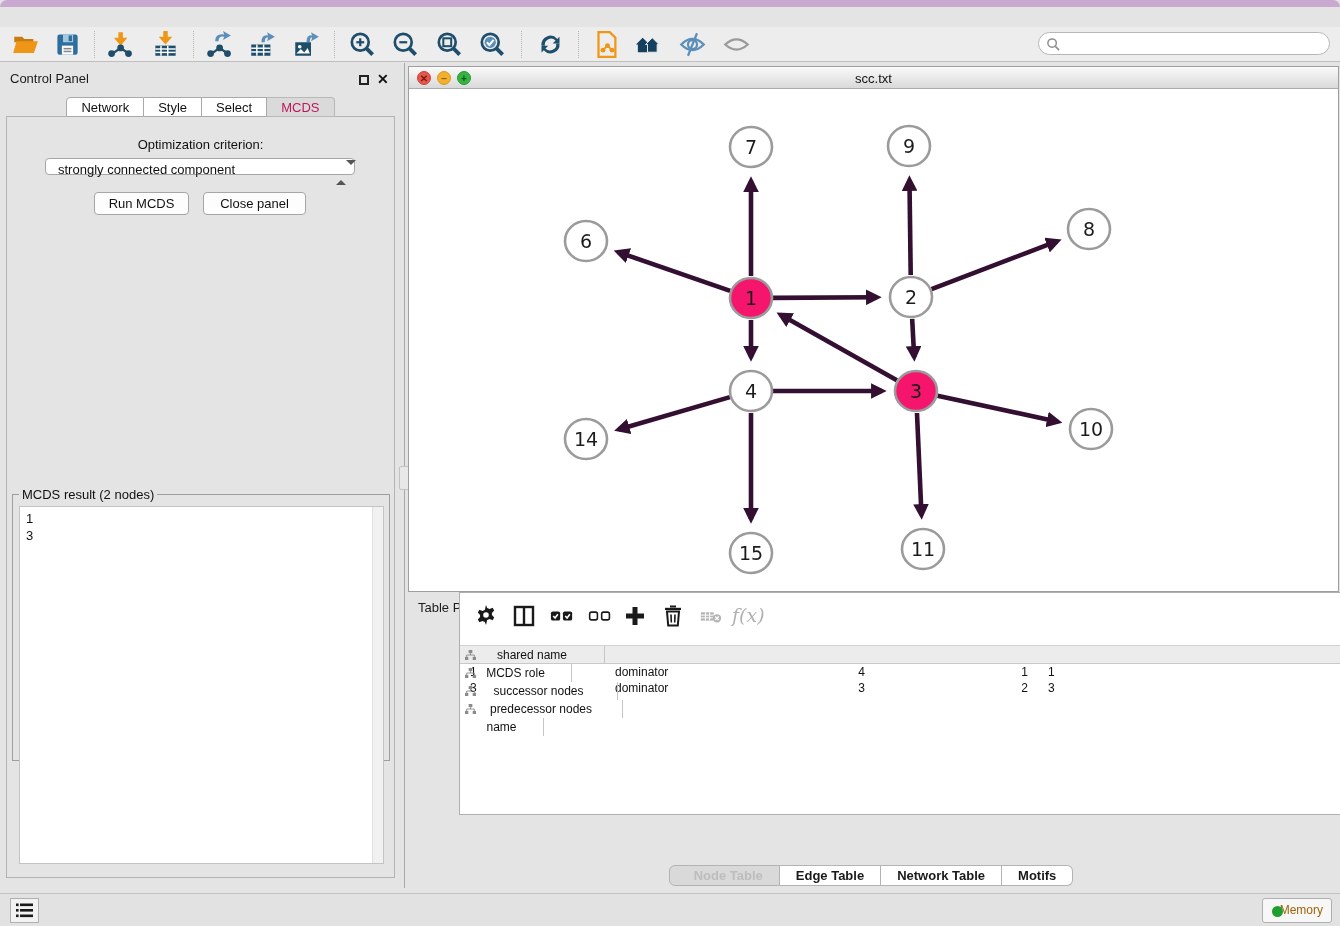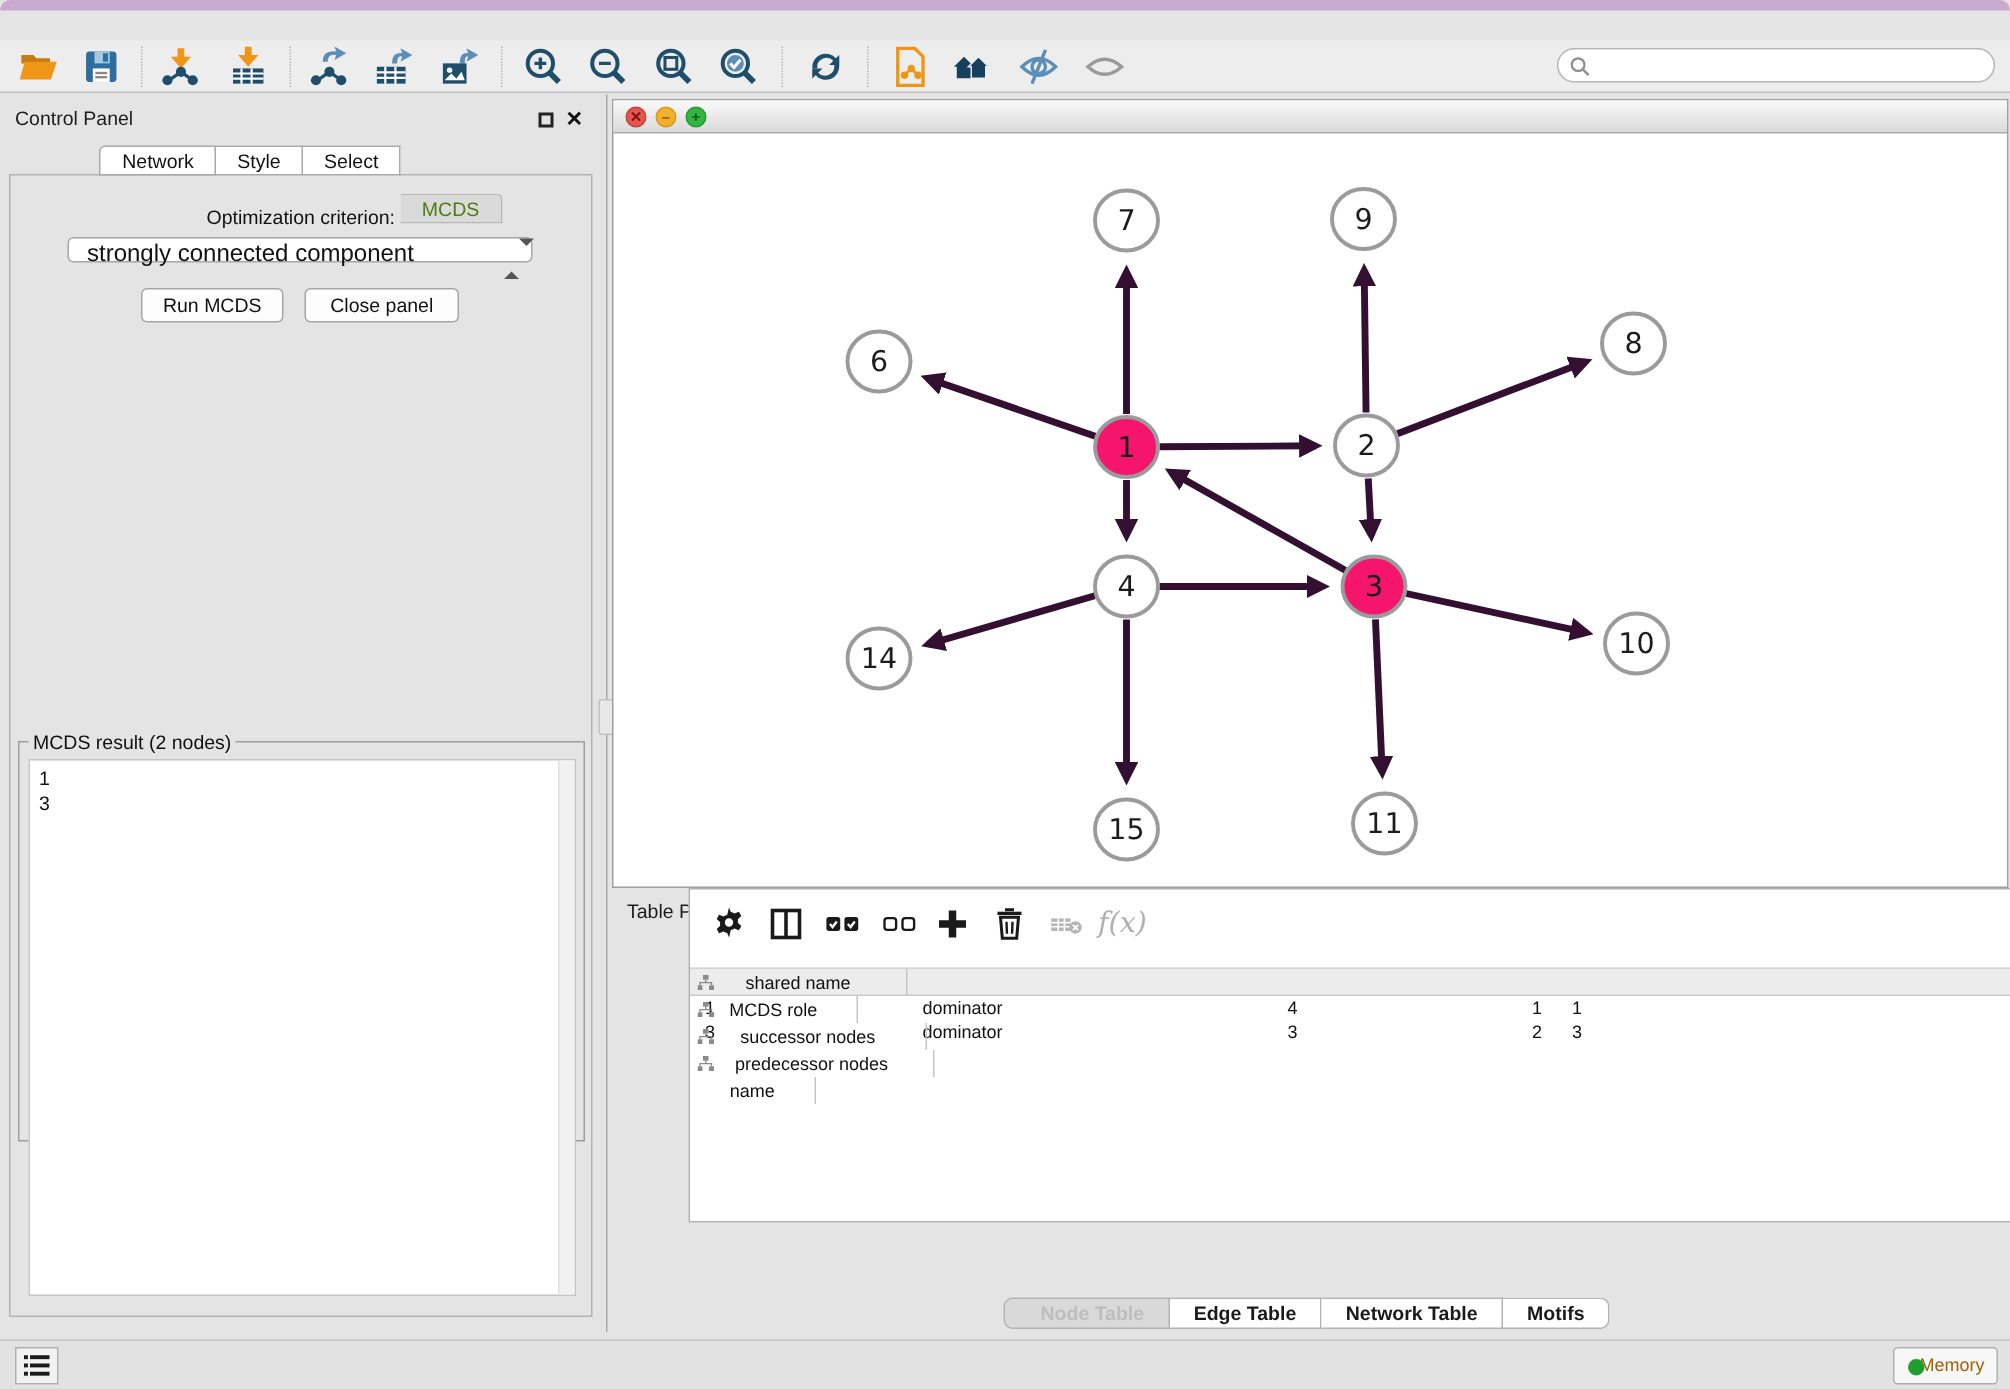--- a/index.html
+++ b/index.html
@@ -23,23 +23,23 @@
 
   
   #cp-title { left:10px; top:71px; font-size:13px; color:#1c1c1c; }
   #cp-float { left:359px; top:75px; width:10px; height:10px; border:2px solid #222; }
   #cp-close { left:377px; top:71px; font-size:14px; font-weight:bold; color:#111; }
   #cp-body { left:6px; top:116px; width:389px; height:762px; border:1px solid #b3b3b3; background:#e4e4e4; }
   #cp-tabs { left:0px; top:97px; width:401px; height:20px; text-align:center; }
   .cp-tab { display:inline-block; height:20px; line-height:19px; font-size:13px; padding:0 14px; background:#fff; border:1px solid #a9a9a9; border-left-width:0; color:#111; vertical-align:top; }
   .cp-tab:first-child { border-left-width:1px; border-radius:4px 0 0 0; }
   .cp-tab:last-child { border-radius:0 4px 0 0; }
-  .cp-tab.active { background:#dadada; color:#4d7c0f; border-color:#b8b8b8;margin-top:32px; }
+  .cp-tab.active { background:#dadada; color:#be185d; border-color:#b8b8b8; }
   #opt-label { left:0; top:137px; width:401px; text-align:center; font-size:13px; color:#111; }
-  #criterion { left:45px; top:158px; width:310px; height:17px; background:#fff; border:1px solid #a6a6a6; border-radius:4px; font-size:16px; line-height:21px; padding-left:12px; color:#111; }
+  #criterion { left:45px; top:158px; width:310px; height:17px; background:#fff; border:1px solid #a6a6a6; border-radius:4px; font-size:13px; line-height:21px; padding-left:12px; color:#111; }
   #criterion .stepper { position:absolute; right:8px; top:3px; width:10px; height:16px; }
   #criterion .stepper .up { width:0;height:0;border-left:5px solid transparent;border-right:5px solid transparent;border-bottom:5px solid #555; margin-bottom:4px; }
   #criterion .stepper .dn { width:0;height:0;border-left:5px solid transparent;border-right:5px solid transparent;border-top:5px solid #555; }
   .cp-btn { position:absolute; height:23px; background:#fdfdfd; border:1px solid #a6a6a6; border-radius:4px; font-size:13px; text-align:center; line-height:21px; color:#111; }
   #btn-run { left:94px; top:192px; width:95px; }
   #btn-close { left:203px; top:192px; width:103px; }
   #mcds-box { left:12px; top:494px; width:378px; height:267px; border:1px solid #9e9e9e; background:#e4e4e4; }
   #mcds-legend { position:absolute; left:6px; top:-8px; background:#e4e4e4; padding:0 3px; font-size:13px; color:#111; }
   #mcds-text { position:absolute; left:6px; top:11px; width:365px; height:358px; background:#fff; border:1px solid #c4c4c4; font-size:13px; color:#111; padding:3px 0 0 6px; line-height:17px; }
   #mcds-scroll { position:absolute; right:0; top:0; width:11px; height:100%; background:#f1f1f1; border-left:1px solid #e0e0e0; }
@@ -241,20 +241,21 @@
 
   <div id="v-divider" class="abs"></div>
   <div id="v-handle" class="abs"></div>
   <div id="h-handle" class="abs"></div>
 
   <div id="net-win" class="abs">
     <div id="net-titlebar">
       <div id="nw-close" class="mini-light">✕</div>
       <div id="nw-min" class="mini-light">–</div>
       <div id="nw-max" class="mini-light">+</div>
+      <div id="net-title">scc.txt</div>
     </div>
     <svg id="graph" width="929" height="502">
         <defs>
           <marker id="arrow" viewBox="0 0 10 10" refX="7" refY="5" markerWidth="3.4" markerHeight="3.4" orient="auto" markerUnits="strokeWidth">
             <path d="M0,0 L10,5 L0,10 z" fill="#331031"></path>
           </marker>
         </defs>
         <line x1="342" y1="187" x2="342" y2="92" stroke="#331031" stroke-width="4.6" marker-end="url(#arrow)"></line>
         <line x1="321.2058154797033" y1="201.81655443844295" x2="209.13646698591307" y2="163.1016885951336" stroke="#331031" stroke-width="4.6" marker-end="url(#arrow)"></line>
         <line x1="363.9995703250881" y1="208.8625026854682" x2="468.0006640430457" y2="208.21249584973097" stroke="#331031" stroke-width="4.6" marker-end="url(#arrow)"></line>

